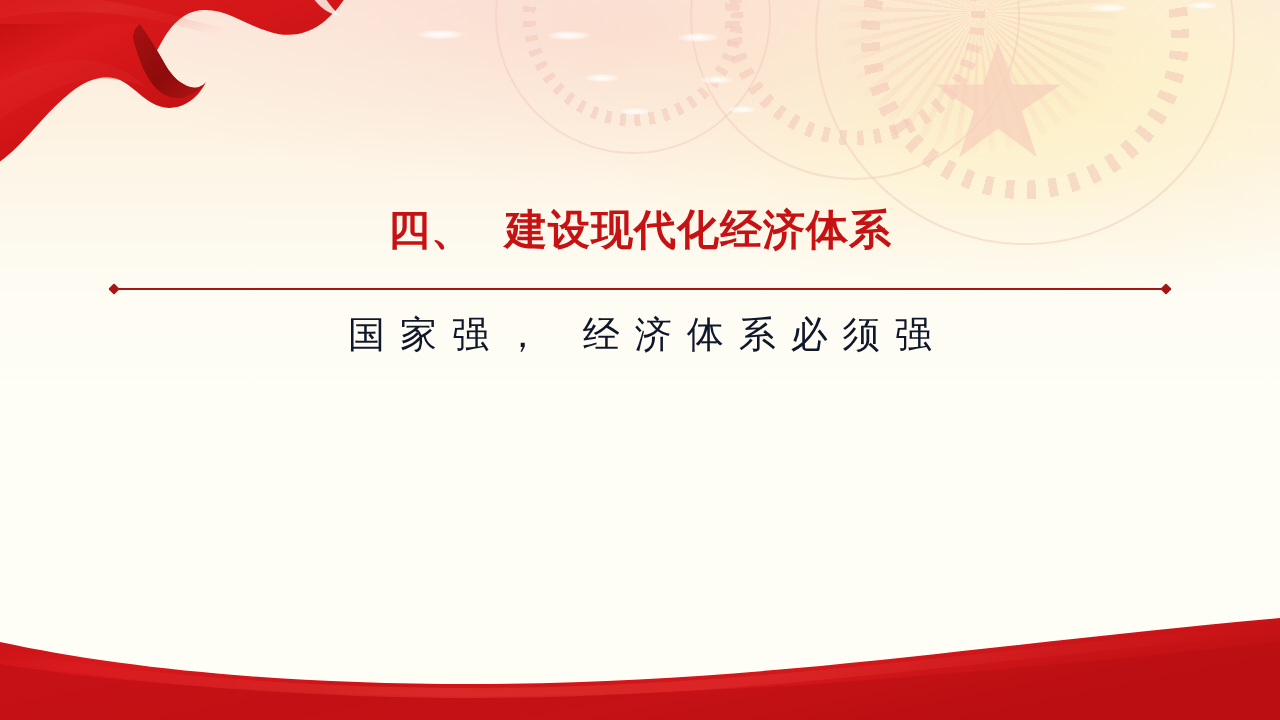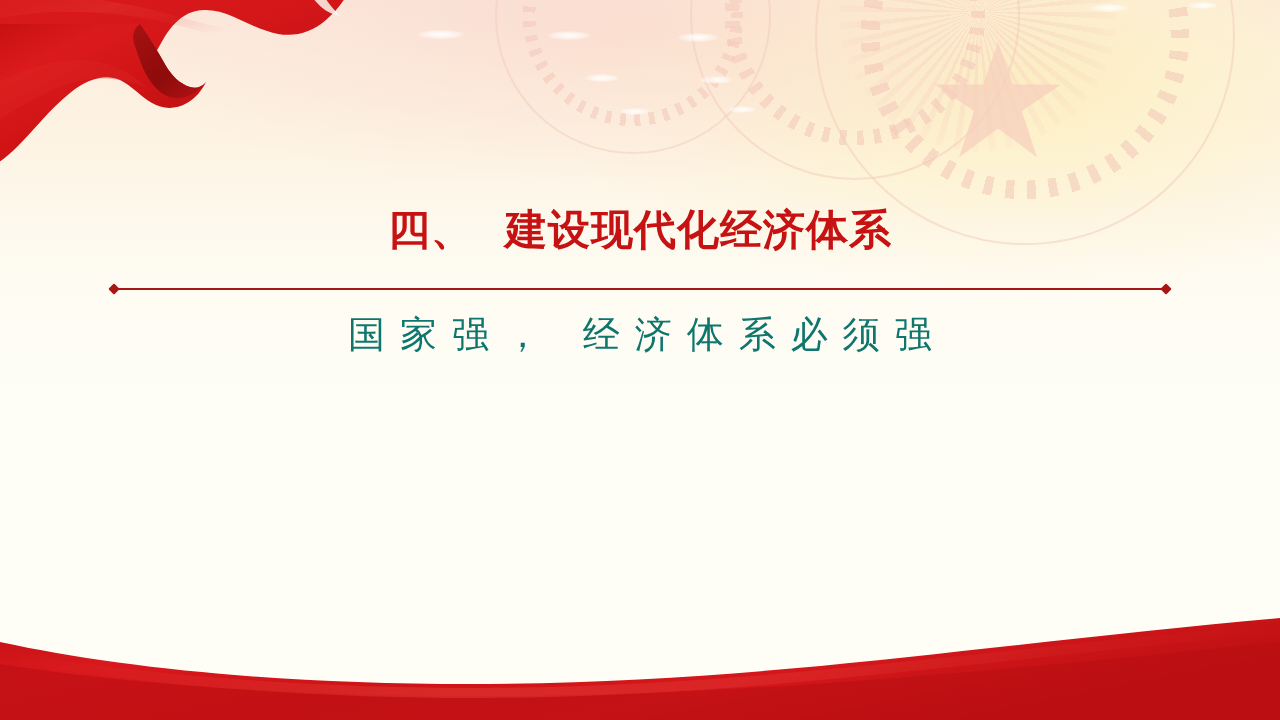--- a/index.html
+++ b/index.html
@@ -200,21 +200,21 @@
   }
   .divider-cap.left  { left: 0px; }
   .divider-cap.right { right: 0px; }
 
   .subtitle {
     position: absolute;
     left: 0;
     top: 312px;
     width: 1280px;
     text-align: center;
-    color: #0f766e;
+    color: #0f172a;
     font-size: 37px;
     font-weight: normal;
     letter-spacing: 15px;
     text-indent: 15px;
     line-height: 1.25;
     white-space: pre;
     font-family: "DejaVu Serif", "Liberation Serif", serif;
   }
 </style>
 </head>

